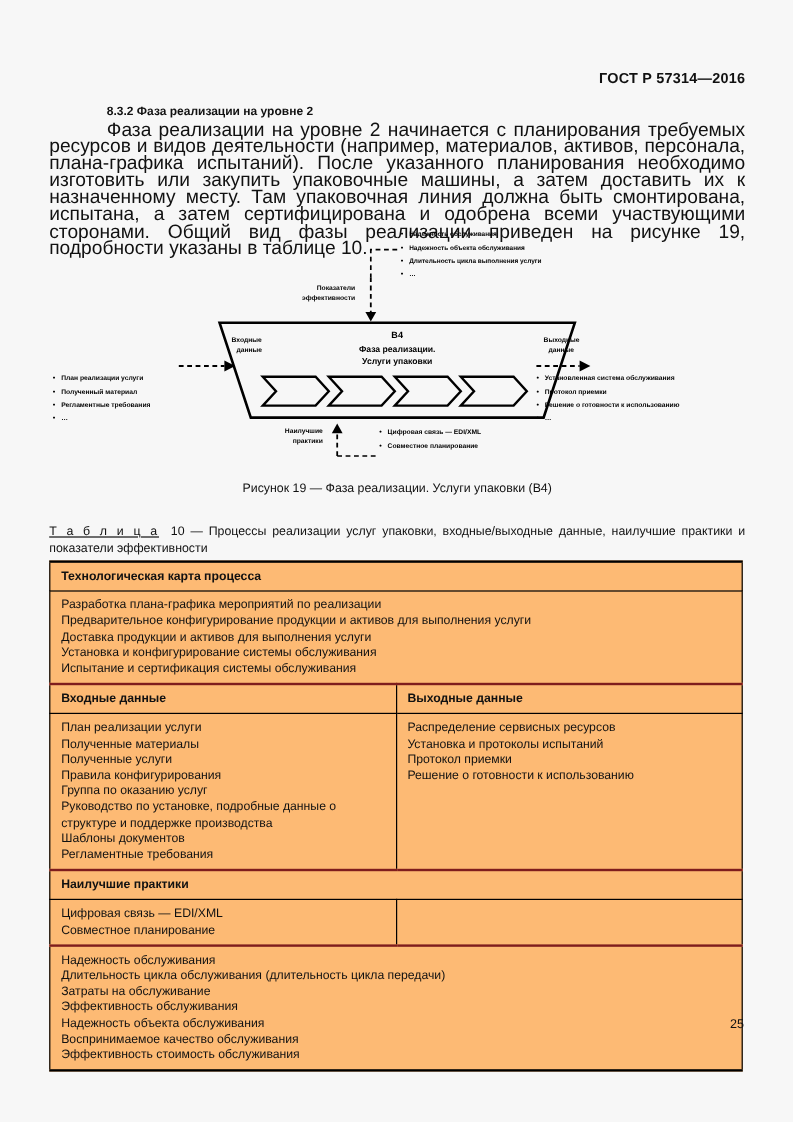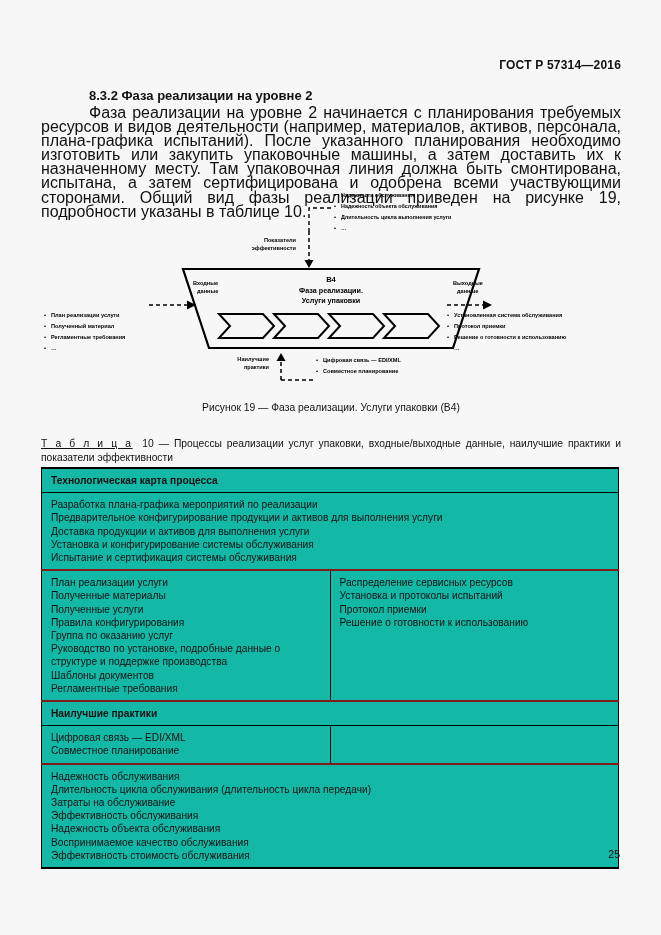--- a/index.html
+++ b/index.html
@@ -32,21 +32,21 @@
   }
 
   
   .content {
     position: absolute;
     left: 41px;
     top: 88px;
     width: 580px;
   }
   h2.section-title {
-    font-size: 13px;
+    font-size: 10px;
     font-weight: bold;
     margin: 0 0 3px 0;
     text-indent: 48px;
     letter-spacing: 0;
   }
   p.para {
     font-size: 16px;
     line-height: 14.1px;
     margin: 0;
     text-align: justify;
@@ -86,21 +86,21 @@
 
   
   .tbl {
     position: absolute;
     left: 41px;
     top: 467px;
     width: 578px;
     border-collapse: collapse;
     font-size: 10.2px;
     table-layout: fixed;
-    background: #14b8a6;
+    background: #fdba74;
   }
   .tbl td {
     padding: 0;
     vertical-align: top;
     border: 1px solid #000;
   }
   .cell {
     padding: 5px 0 5px 9px;
     line-height: 13.2px;
   }
@@ -241,20 +241,28 @@
           <div class="cell lines">
             <div>Разработка плана-графика мероприятий по реализации</div>
             <div>Предварительное конфигурирование продукции и активов для выполнения услуги</div>
             <div>Доставка продукции и активов для выполнения услуги</div>
             <div>Установка и конфигурирование системы обслуживания</div>
             <div>Испытание и сертификация системы обслуживания</div>
           </div>
         </td>
       </tr>
 
+      <tr class="hdr">
+        <td class="col-left">
+          <div class="cell">Входные данные</div>
+        </td>
+        <td class="col-right">
+          <div class="cell">Выходные данные</div>
+        </td>
+      </tr>
       <tr class="thickbottom">
         <td class="col-left">
           <div class="cell lines">
             <div>План реализации услуги</div>
             <div>Полученные материалы</div>
             <div>Полученные услуги</div>
             <div>Правила конфигурирования</div>
             <div>Группа по оказанию услуг</div>
             <div class="wrapline">Руководство по установке, подробные данные о структуре и поддержке производства</div>
             <div>Шаблоны документов</div>

